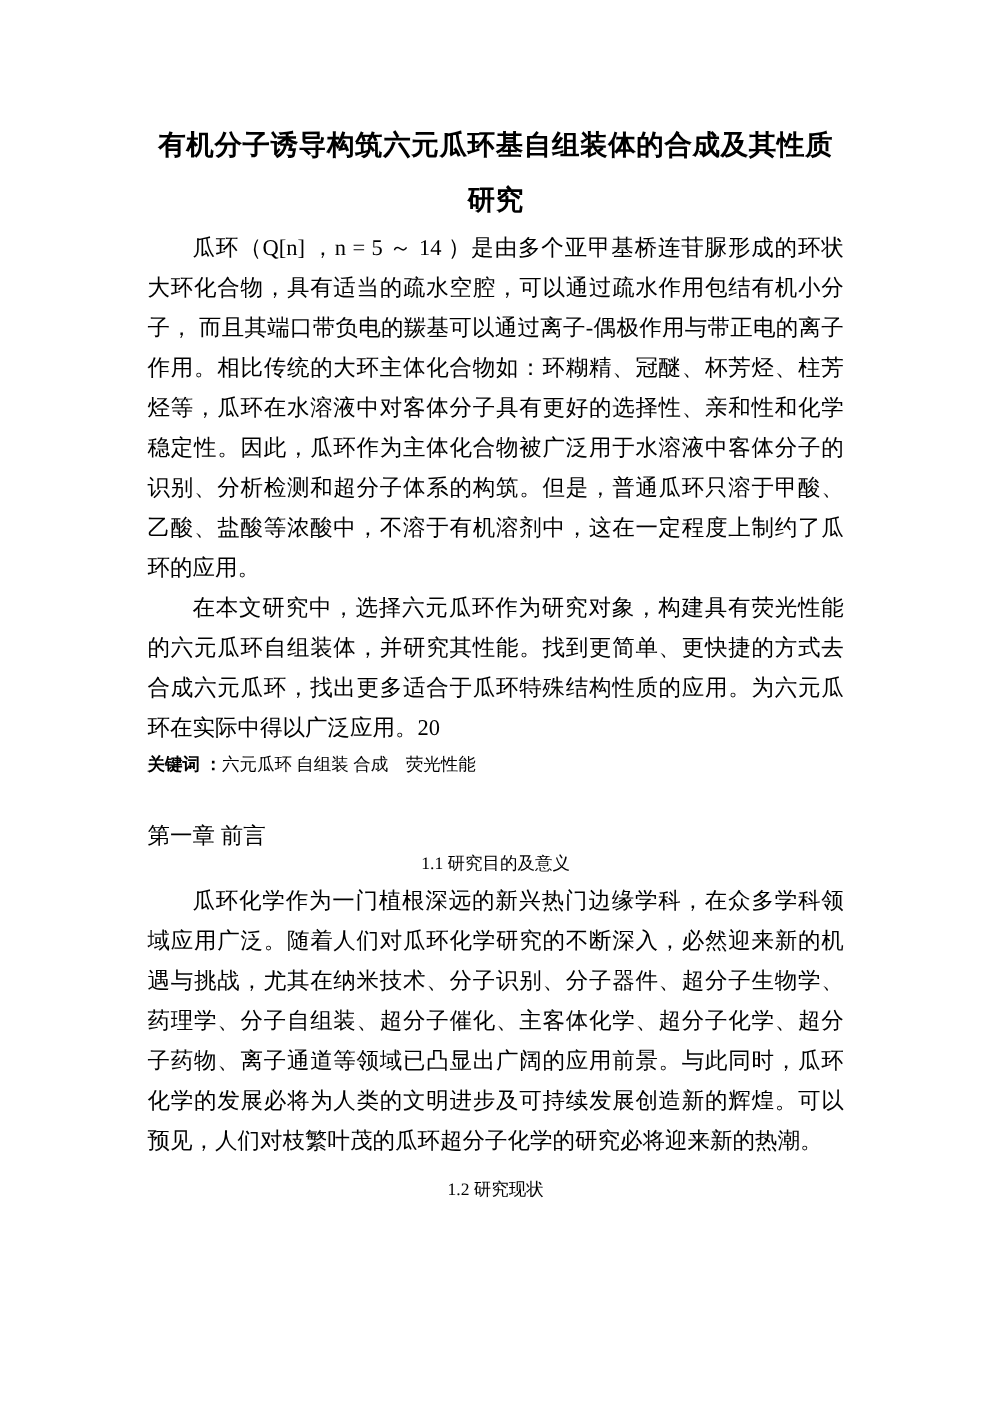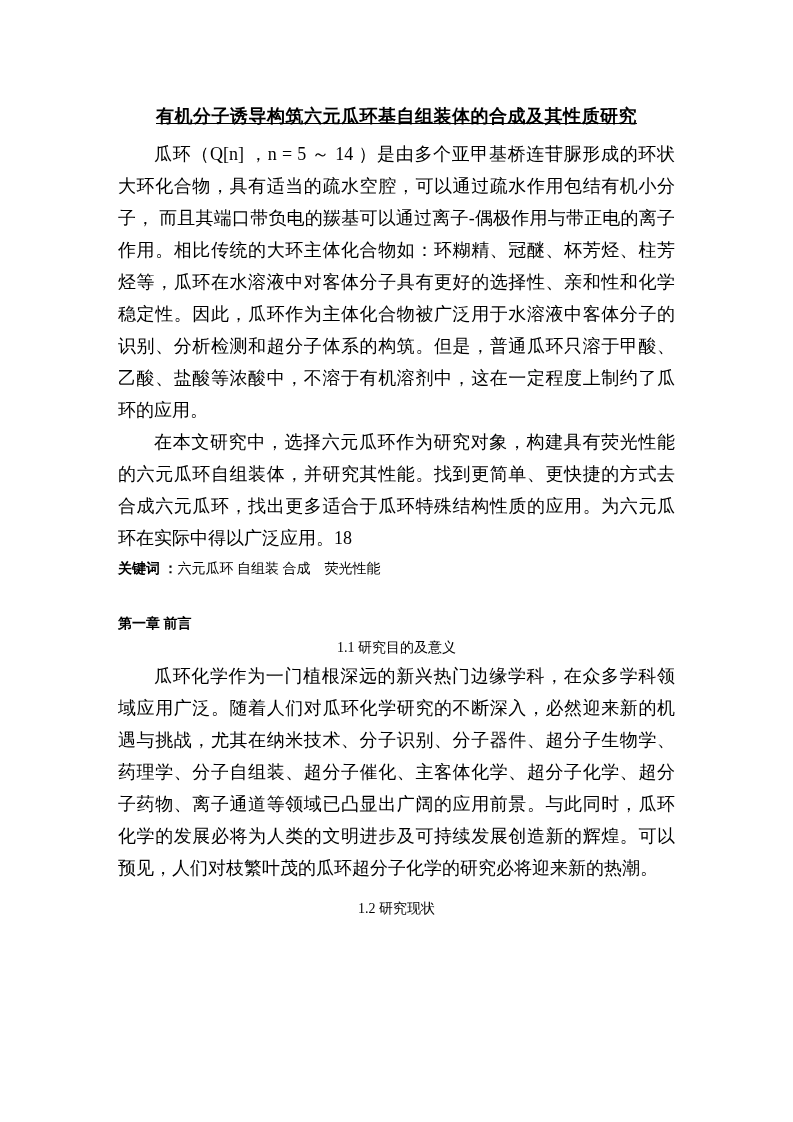--- a/index.html
+++ b/index.html
@@ -12,27 +12,26 @@
     width: 793px;
     height: 1122px;
     background: #ffffff;
     box-sizing: border-box;
     padding: 94px 118px 0 118px;
     font-family: "Liberation Serif", "DejaVu Serif", serif;
     color: #000000;
     overflow: hidden;
   }
   .doc-title {
-    font-size: 18px;
+    font-size: 22px;
     font-weight: bold;
     text-align: center;
     line-height: 44px;
     margin: 0;
     letter-spacing: 0.5px;
-    text-decoration: underline;
   }
   .abstract-label {
     font-size: 15px;
     font-weight: bold;
     line-height: 26px;
     margin: 0;
   }
   p.body-par {
     font-size: 18px;
     line-height: 32px;
@@ -43,22 +42,22 @@
   }
   .keywords-line {
     font-size: 14px;
     line-height: 30px;
     margin: 0;
   }
   .keywords-label {
     font-weight: bold;
   }
   .chapter-heading {
-    font-size: 14px;
-    font-weight: bold;
+    font-size: 18px;
+    font-weight: normal;
     line-height: 24px;
     margin: 28px 0 0 0;
   }
   .section-heading {
     font-size: 14px;
     font-weight: normal;
     line-height: 24px;
     margin: 0;
     text-align: center;
   }
@@ -69,21 +68,21 @@
 </head>
 <body>
 
 <div class="page">
 
   <h1 class="doc-title">有机分子诱导构筑六元瓜环基自组装体的合成及其性质研究</h1>
 
 
   <p class="body-par">瓜环（Q[n] ，n = 5 ～ 14 ）是由多个亚甲基桥连苷脲形成的环状大环化合物，具有适当的疏水空腔，可以通过疏水作用包结有机小分子， 而且其端口带负电的羰基可以通过离子-偶极作用与带正电的离子作用。相比传统的大环主体化合物如：环糊精、冠醚、杯芳烃、柱芳烃等，瓜环在水溶液中对客体分子具有更好的选择性、亲和性和化学稳定性。因此，瓜环作为主体化合物被广泛用于水溶液中客体分子的识别、分析检测和超分子体系的构筑。但是，普通瓜环只溶于甲酸、乙酸、盐酸等浓酸中，不溶于有机溶剂中，这在一定程度上制约了瓜环的应用。</p>
 
-  <p class="body-par">在本文研究中，选择六元瓜环作为研究对象，构建具有荧光性能的六元瓜环自组装体，并研究其性能。找到更简单、更快捷的方式去合成六元瓜环，找出更多适合于瓜环特殊结构性质的应用。为六元瓜环在实际中得以广泛应用。18</p>
+  <p class="body-par">在本文研究中，选择六元瓜环作为研究对象，构建具有荧光性能的六元瓜环自组装体，并研究其性能。找到更简单、更快捷的方式去合成六元瓜环，找出更多适合于瓜环特殊结构性质的应用。为六元瓜环在实际中得以广泛应用。20</p>
 
   <p class="keywords-line">
     <span class="keywords-label">关键词 ：</span><span>六元瓜环 自组装 合成　荧光性能</span>
   </p>
 
   <h2 class="chapter-heading">第一章 前言</h2>
 
   <h3 class="section-heading">1.1 研究目的及意义</h3>
 
   <p class="body-par">瓜环化学作为一门植根深远的新兴热门边缘学科，在众多学科领域应用广泛。随着人们对瓜环化学研究的不断深入，必然迎来新的机遇与挑战，尤其在纳米技术、分子识别、分子器件、超分子生物学、药理学、分子自组装、超分子催化、主客体化学、超分子化学、超分子药物、离子通道等领域已凸显出广阔的应用前景。与此同时，瓜环化学的发展必将为人类的文明进步及可持续发展创造新的辉煌。可以预见，人们对枝繁叶茂的瓜环超分子化学的研究必将迎来新的热潮。</p>

